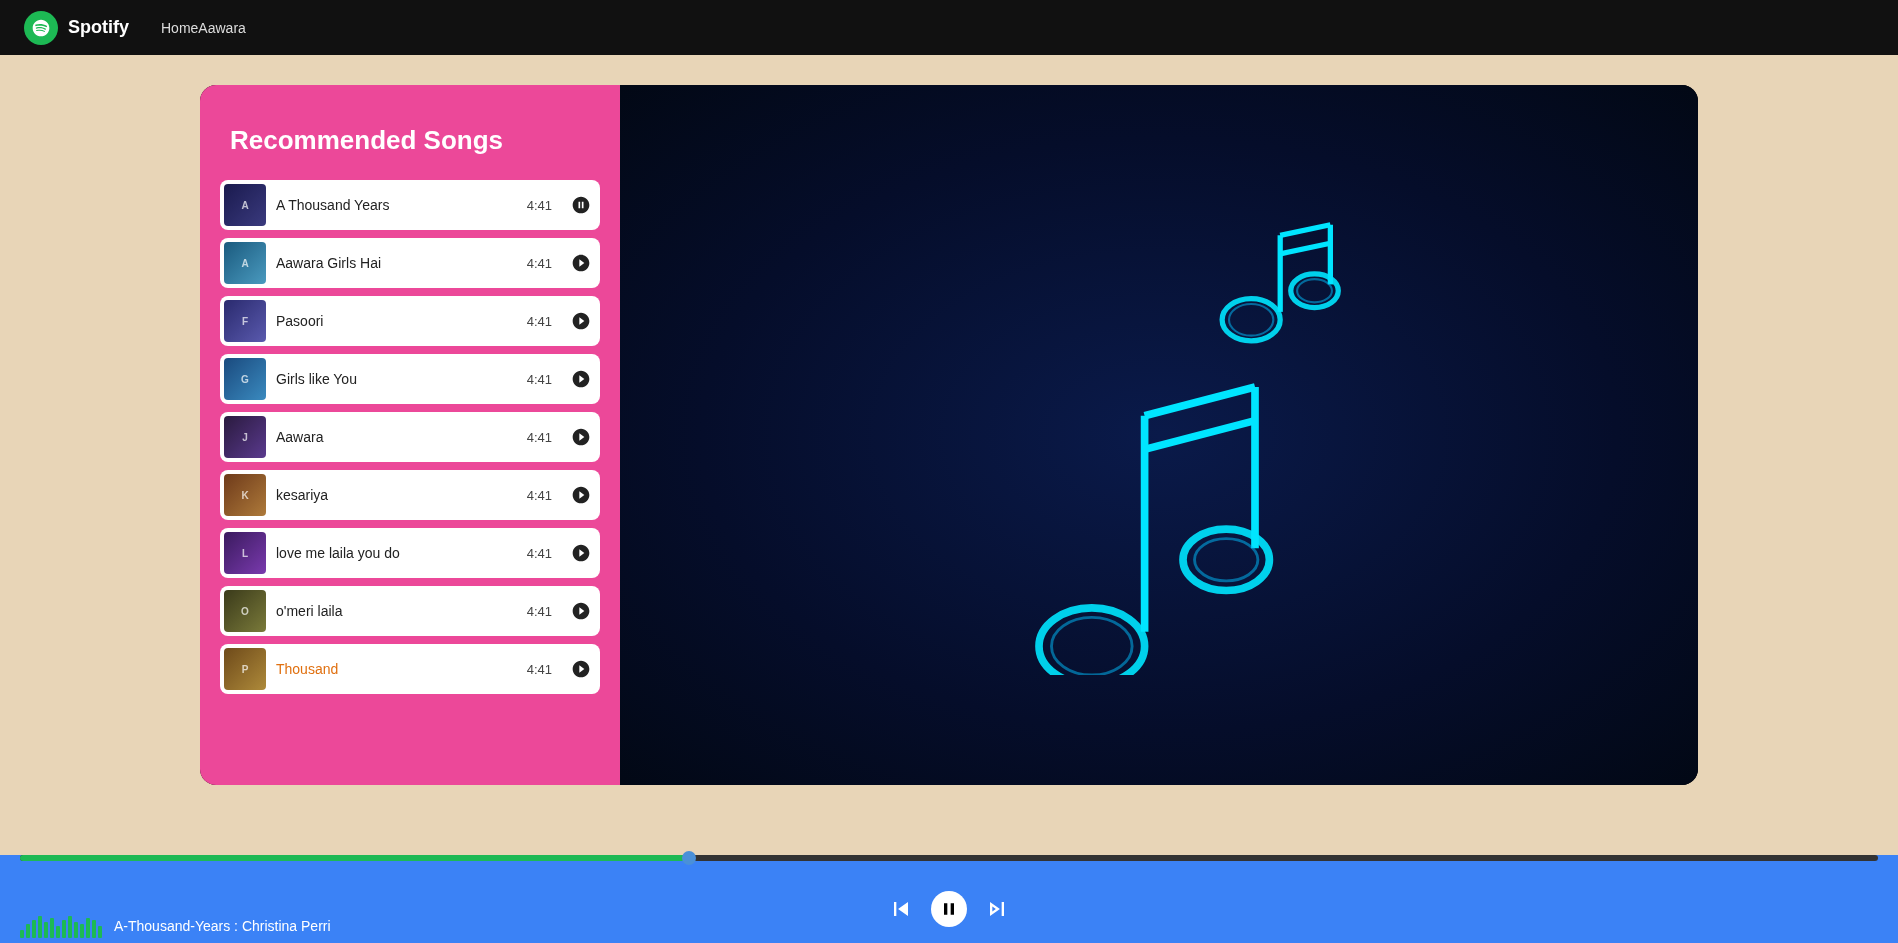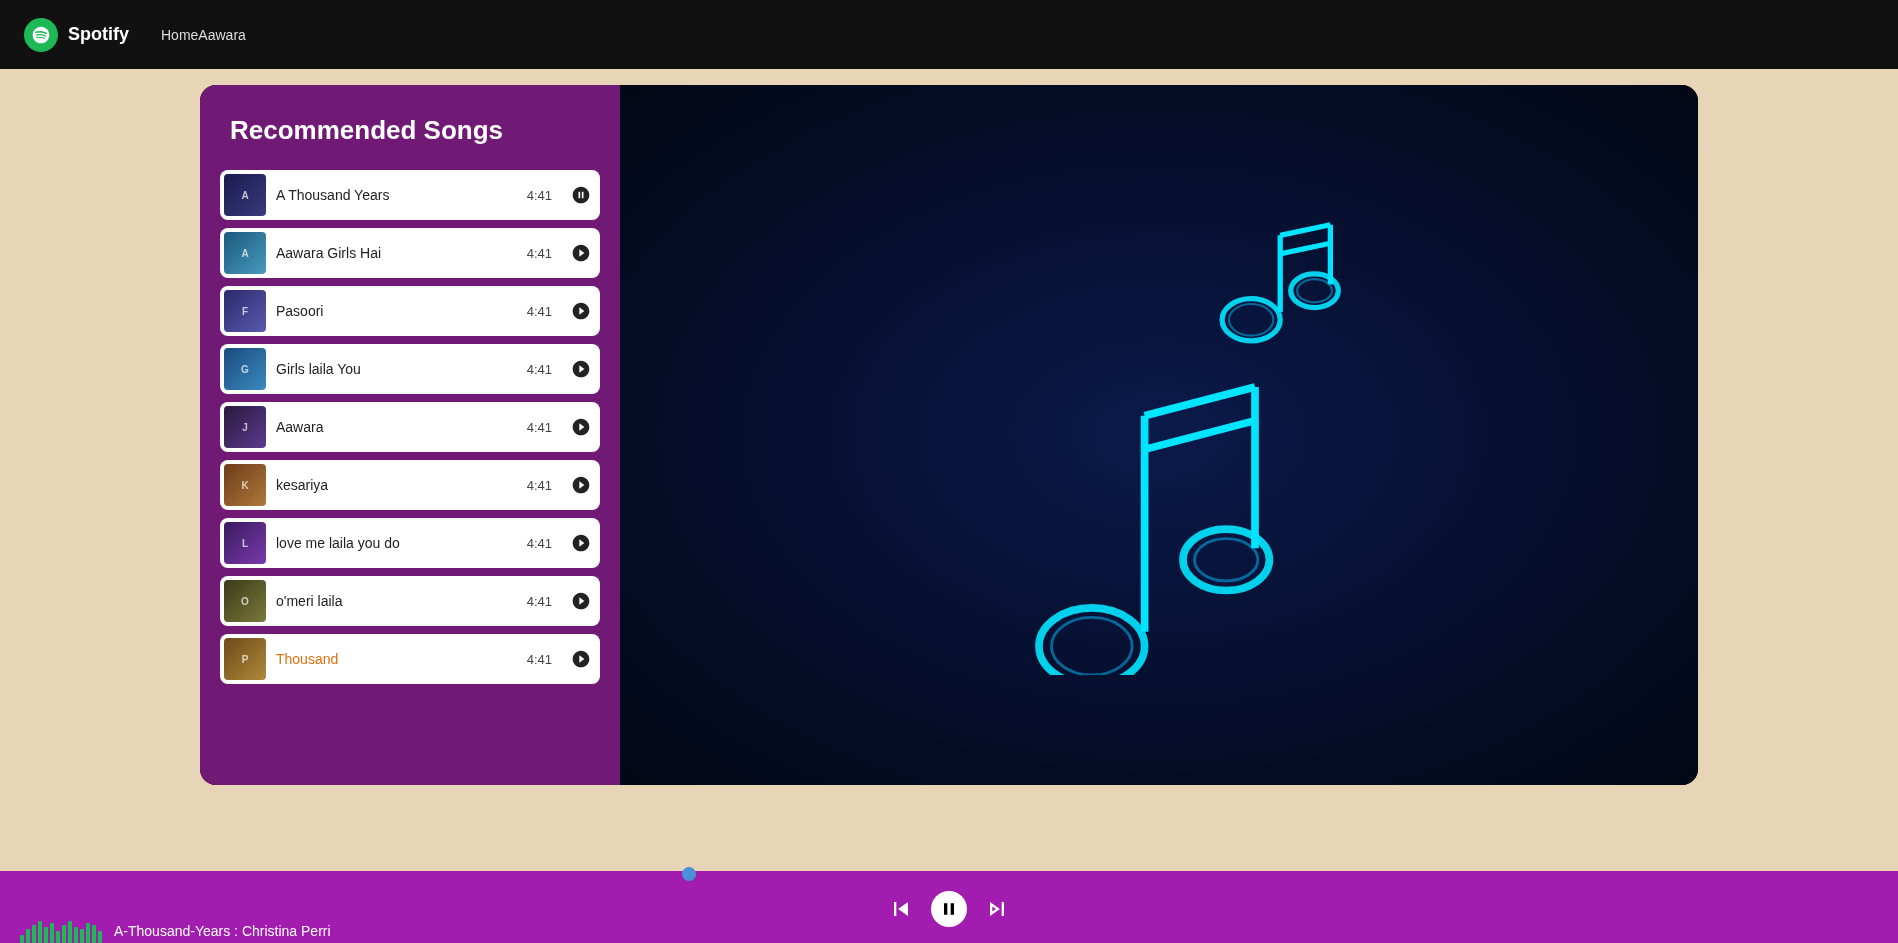--- a/index.html
+++ b/index.html
@@ -1,21 +1,21 @@
 <!DOCTYPE html>
 <html><head>
   <meta charset="utf-8">
   <style>
     * { margin: 0; padding: 0; box-sizing: border-box; }
     body { font-family: Arial, sans-serif; background: #e8d5b7; width: 1898px; min-height: 943px; overflow-x: hidden; }
 
     
     .navbar {
       background: #111;
-      height: 69px;
+      height: 55px;
       display: flex;
       align-items: center;
       padding: 0 24px;
       gap: 32px;
       position: fixed;
       top: 0; left: 0; right: 0;
       z-index: 100;
     }
     .navbar-brand {
       display: flex;
@@ -58,22 +58,22 @@
       overflow: hidden;
       display: flex;
       flex-direction: row;
       min-height: 700px;
     }
 
     
     .song-list-panel {
       width: 420px;
       min-width: 420px;
-      padding: 30px 20px;
-      background: #701a75;
+      padding: 40px 20px;
+      background: #ec4899;
     }
 
     .panel-title {
       color: #fff;
       font-size: 26px;
       font-weight: bold;
       margin-bottom: 24px;
       padding-left: 10px;
     }
 
@@ -153,22 +153,22 @@
       align-items: center;
       justify-content: center;
       width: 100%;
       height: 100%;
     }
 
     
     .player-bar {
       position: fixed;
       bottom: 0; left: 0; right: 0;
-      background: #a21caf;
-      height: 72px;
+      background: #3b82f6;
+      height: 88px;
       display: flex;
       flex-direction: column;
       justify-content: center;
       padding: 0 20px;
       z-index: 100;
       gap: 40px;
     }
 
     .progress-bar-container {
       width: 100%;
@@ -298,21 +298,21 @@
             <div class="play-icon">
               <svg width="20" height="20" viewBox="0 0 24 24" fill="#222">
                 <path d="M12 2C6.48 2 2 6.48 2 12s4.48 10 10 10 10-4.48 10-10S17.52 2 12 2zm-2 14.5v-9l6 4.5-6 4.5z"></path>
               </svg>
             </div>
           </div>
           <div class="song-item">
             <div class="song-thumb thumb-4">
               <span style="color: rgb(255, 255, 255); font-size: 10px; font-weight: bold; opacity: 0.7;">G</span>
             </div>
-            <span class="song-name">Girls laila You</span>
+            <span class="song-name">Girls like You</span>
             <span class="song-duration">4:41</span>
             <div class="play-icon">
               <svg width="20" height="20" viewBox="0 0 24 24" fill="#222">
                 <path d="M12 2C6.48 2 2 6.48 2 12s4.48 10 10 10 10-4.48 10-10S17.52 2 12 2zm-2 14.5v-9l6 4.5-6 4.5z"></path>
               </svg>
             </div>
           </div>
           <div class="song-item">
             <div class="song-thumb thumb-5">
               <span style="color: rgb(255, 255, 255); font-size: 10px; font-weight: bold; opacity: 0.7;">J</span>

